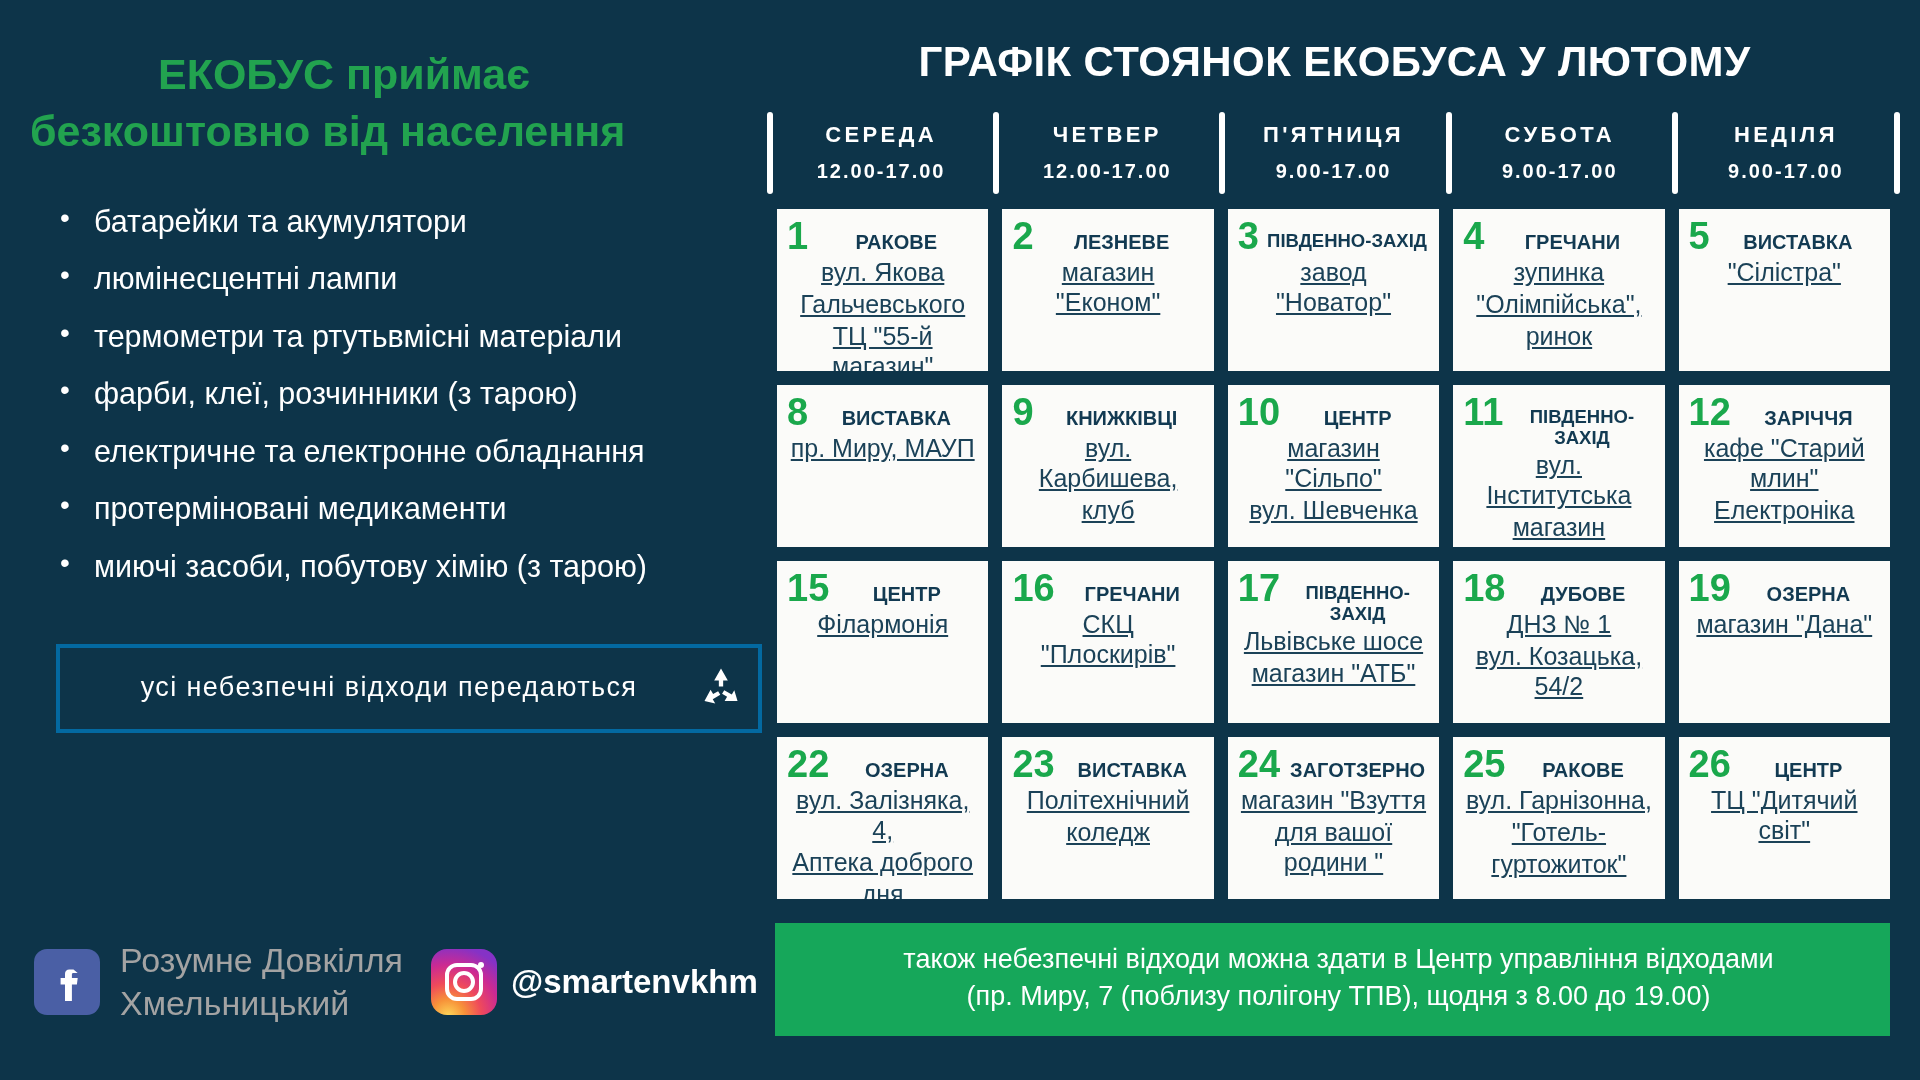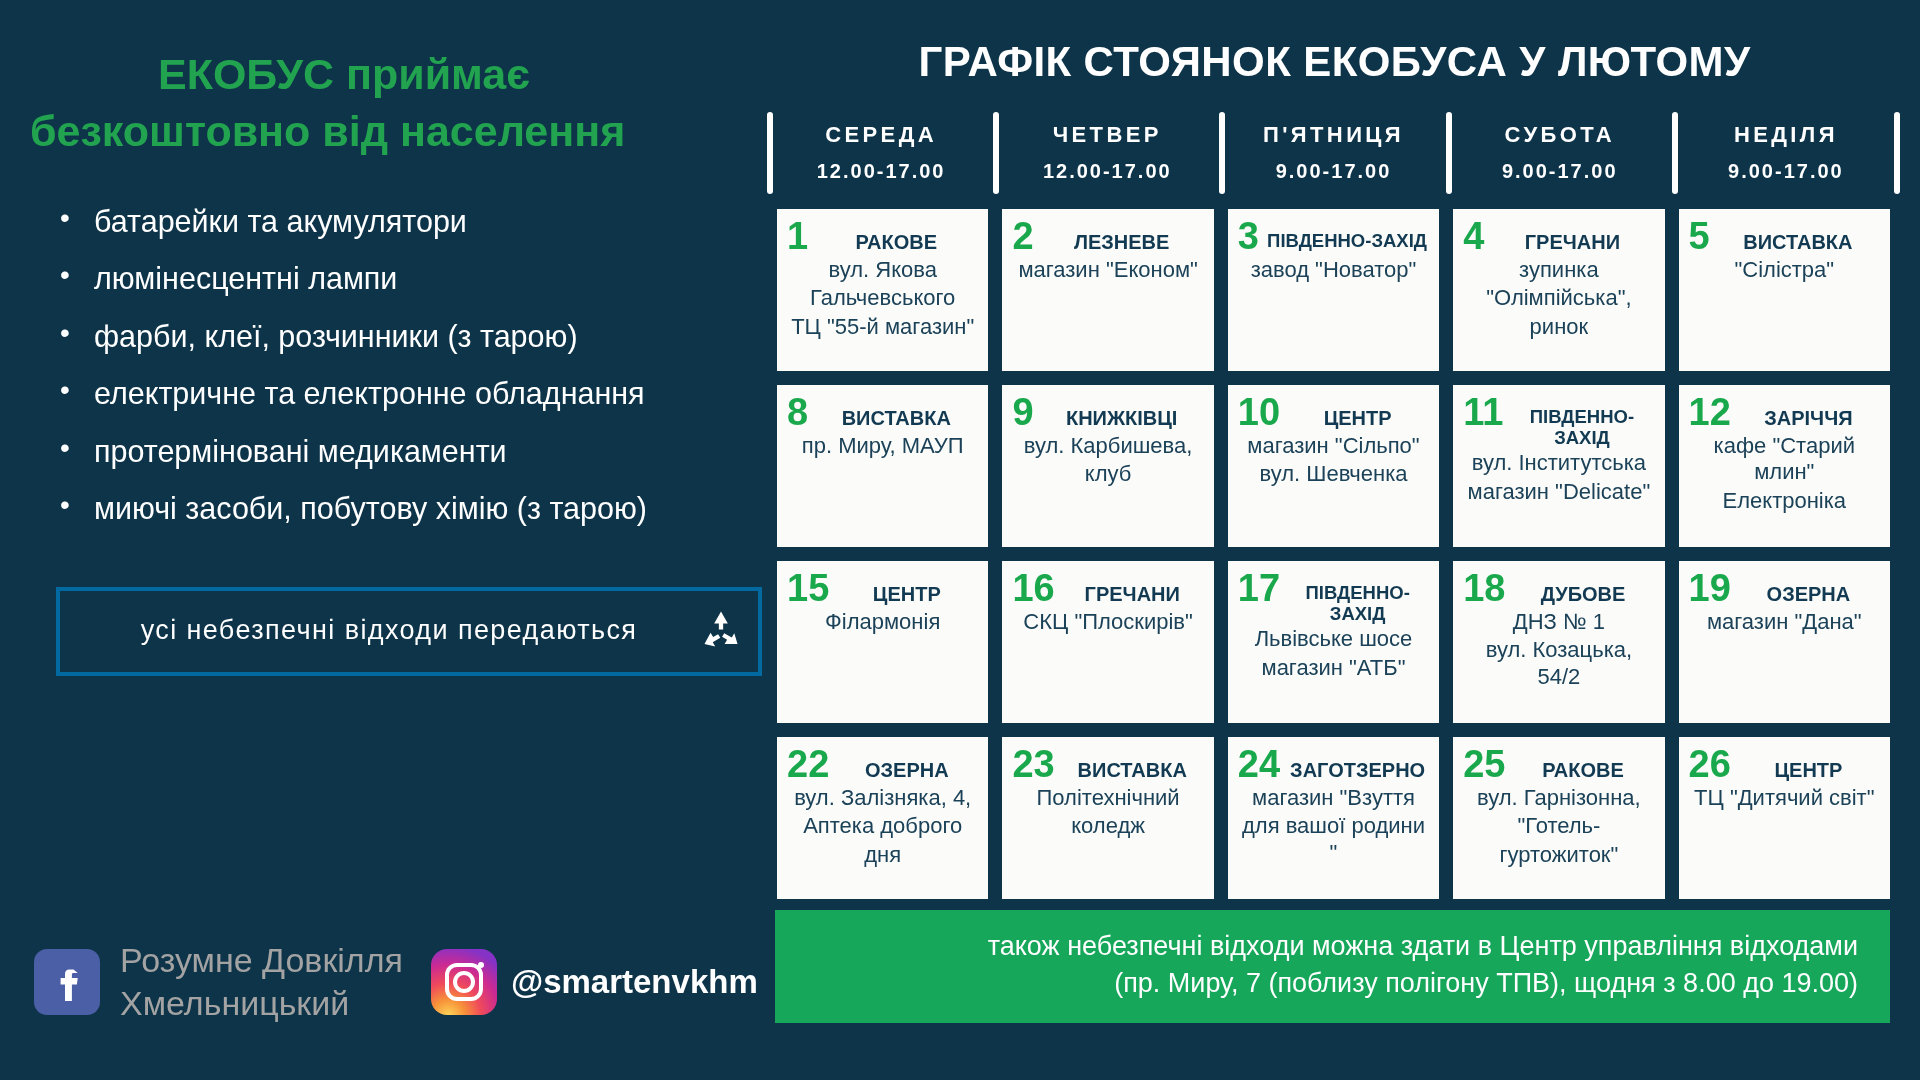--- a/index.html
+++ b/index.html
@@ -249,33 +249,34 @@
     font-size: 20px;
     font-weight: bold;
     line-height: 1.12;
     flex: 1;
     text-align: center;
     padding-top: 12px;
   }
   .place.small { font-size: 18.5px; }
   .addr {
     color: #1b4258;
-    font-size: 22px;
+    font-size: 25px;
     line-height: 1.2;
     text-align: center;
     margin-top: 2px;
     padding: 0 2px;
+    text-decoration: underline;
   }
 
   
   .green-banner {
-    margin-top: 11px;
+    margin-top: 24px;
     background: #16a75a;
-    padding: 18px 32px 20px 20px;
-    text-align: right;
+    padding: 18px 8px 20px 20px;
+    text-align: center;
   }
   .green-banner div {
     color: #ffffff;
     font-size: 27px;
     line-height: 1.38;
   }
 </style>
 </head>
 <body>
 
@@ -284,20 +285,21 @@
   <div class="left-col">
 
     <div class="headline">
       <span>ЕКОБУС приймає</span>
       <span class="line2">безкоштовно від населення</span>
     </div>
 
     <ul class="accept-list">
       <li>батарейки та акумулятори</li>
       <li>люмінесцентні лампи</li>
+      <li>термометри та ртутьвмісні матеріали</li>
       <li>фарби, клеї, розчинники (з тарою)</li>
       <li>електричне та електронне обладнання</li>
       <li>протерміновані медикаменти</li>
       <li>миючі засоби, побутову хімію (з тарою)</li>
     </ul>
 
     <div class="notice-box">
       <div class="notice-text">
         <div>усі небезпечні відходи передаються</div>
       </div>

